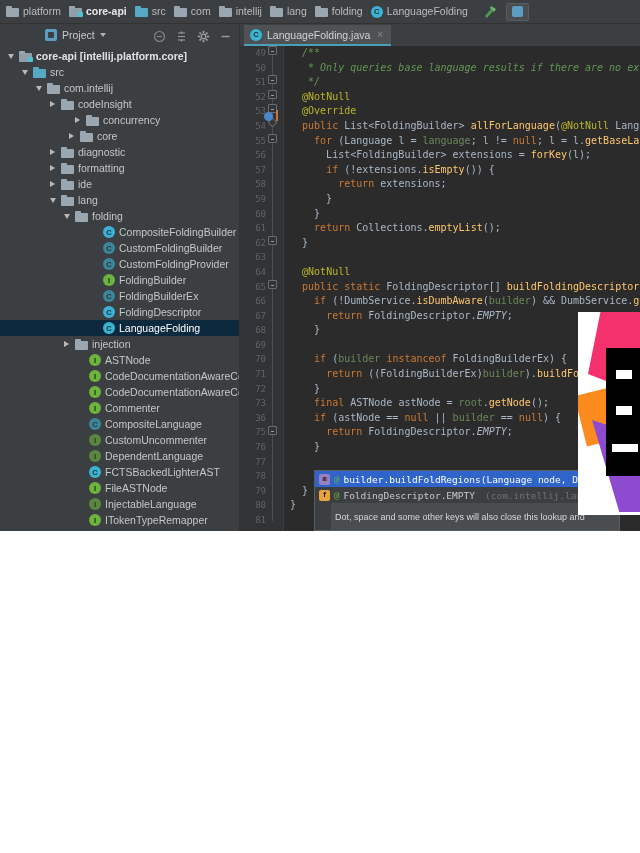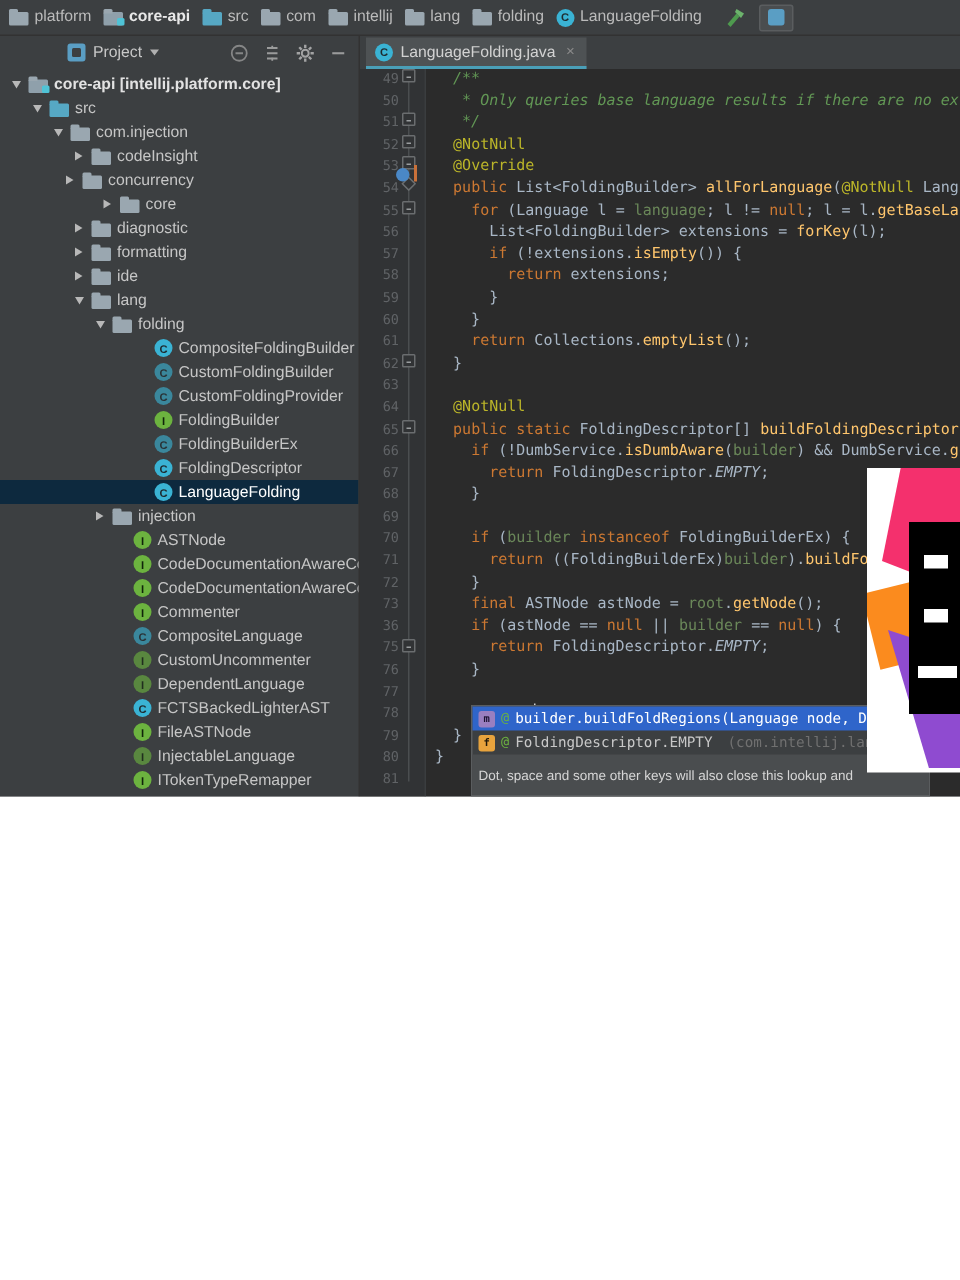--- a/index.html
+++ b/index.html
@@ -206,21 +206,21 @@
   .lk-ic { width: 11px; height: 11px; flex:0 0 11px; border-radius:2px; display:flex;align-items:center;justify-content:center;font-size:7px;color:#20180a;font-weight:bold;}
   .lk-m { background: #9a7fc0; color:#1b1230; }
   .lk-f { background: #e8a33d; }
   .lk-at { color: #6cb33f; font-size: 9px; }
   .lk-pkg { color: #707070; }
   .lk-hint {
     height: 27px; display: flex; align-items: center;
     padding: 0 4px; font-size: 9px; color: #d6d6d6;
     background: #4a4d4f;
     font-family: "Liberation Sans", sans-serif;
-    white-space: nowrap; overflow: hidden;
+    white-space: nowrap; overflow: hidden; margin-left: 16px;
   }
 
   
   .logo-overlay {
     position: absolute; right: 0; top: 312px;
     width: 62px; height: 203px;
     background: #ffffff;
     overflow: hidden; z-index: 8;
   }
   .lg { position: absolute; }
@@ -350,30 +350,30 @@
             <i class="arrow-d"></i>
           </span>
           <span class="ic ic-folder ic-folder-src"></span>
           <span>src</span>
         </div>
         <div class="trow" style="padding-left: 34px;">
           <span class="arrow">
             <i class="arrow-d"></i>
           </span>
           <span class="ic ic-folder"></span>
-          <span>com.injection</span>
+          <span>com.intellij</span>
         </div>
         <div class="trow" style="padding-left: 48px;">
           <span class="arrow">
             <i class="arrow-r"></i>
           </span>
           <span class="ic ic-folder"></span>
           <span>codeInsight</span>
         </div>
-        <div class="trow" style="padding-left: 42px;">
+        <div class="trow" style="padding-left: 73px;">
           <span class="arrow">
             <i class="arrow-r"></i>
           </span>
           <span class="ic ic-folder"></span>
           <span>concurrency</span>
         </div>
         <div class="trow" style="padding-left: 67px;">
           <span class="arrow">
             <i class="arrow-r"></i>
           </span>

